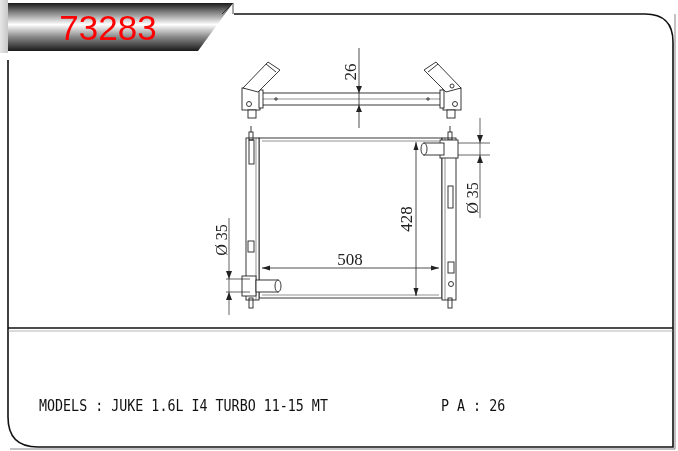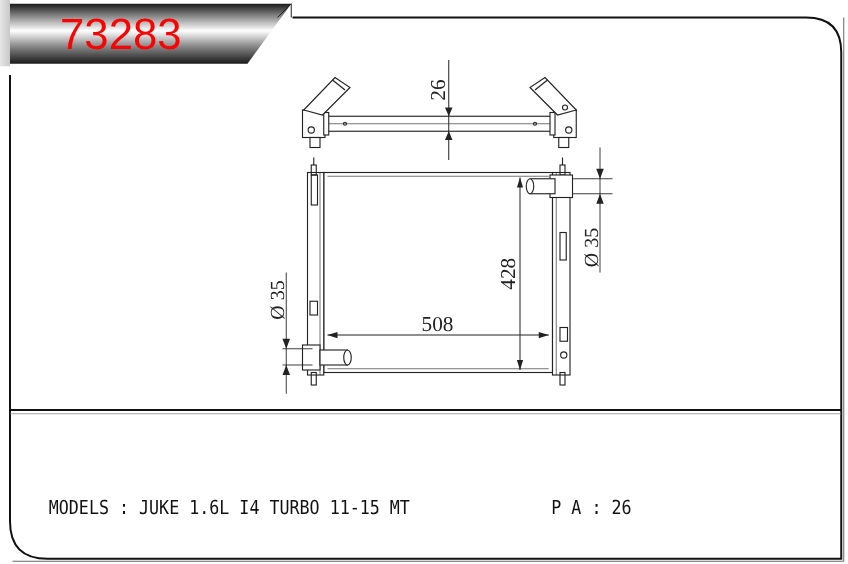--- a/index.html
+++ b/index.html
@@ -1,19 +1,19 @@
 <!DOCTYPE html>
 <html><head>
 <meta charset="utf-8">
 <style>
   html, body { margin: 0; padding: 0; background: #ffffff; }
   body { width: 678px; height: 451px; position: relative; overflow: hidden; font-family: "DejaVu Sans", sans-serif; }
   .frame { position: absolute; left: 0; top: 0; width: 678px; height: 451px; }
   .banner { position: absolute; left: 0; top: 0; width: 234px; height: 53px; }
-  .banner-text { position: absolute; left: 48px; top: 9px; width: 120px; text-align: left; color: #ff0000; font-family: "Liberation Sans", sans-serif; font-size: 35px; line-height: 38px; letter-spacing: 0px; }
+  .banner-text { position: absolute; left: 48px; top: 9px; width: 120px; text-align: center; color: #ff0000; font-family: "Liberation Sans", sans-serif; font-size: 35px; line-height: 38px; letter-spacing: 0px; }
   .drawing { position: absolute; left: 0; top: 0; width: 678px; height: 330px; }
   .specs { position: absolute; top: 346px; font-family: "DejaVu Sans Mono", monospace; font-size: 15.5px; line-height: 24px; color: #111; white-space: pre; }
   .specs.left { left: 39px; }
   .specs.right { left: 441px; }
   .spec-row { height: 24px; transform: scaleX(0.86); transform-origin: left center; }
   .dim-label { font-family: "Liberation Serif", serif; fill: #222; }
 </style>
 </head>
 <body>
 

